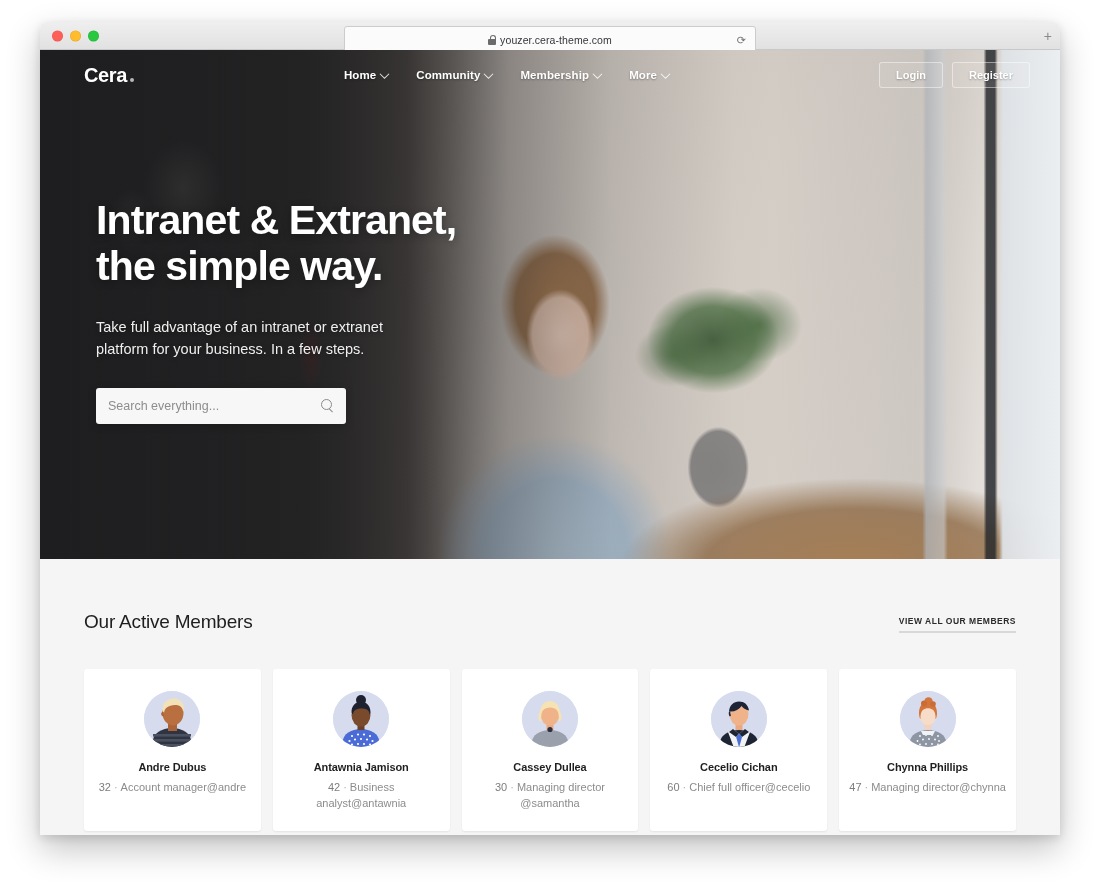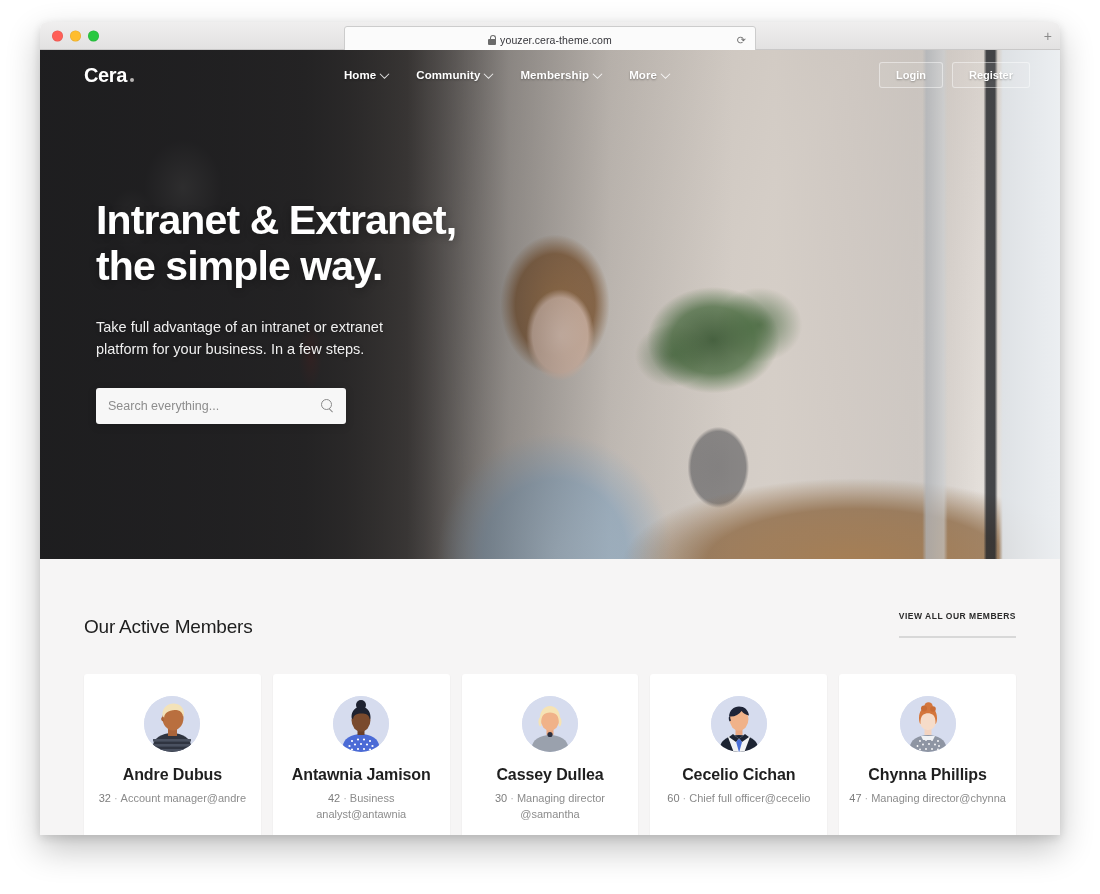--- a/index.html
+++ b/index.html
@@ -282,21 +282,21 @@
     color: #1e1e1e;
     font-weight: normal;
     letter-spacing: -0.2px;
   }
   .view-all {
     font-size: 8.5px;
     font-weight: bold;
     letter-spacing: .5px;
     color: #2b2b2b;
     border-bottom: 2px solid #d8d8d8;
-    padding-bottom: 15px;
+    padding-bottom: 5px;
     cursor: pointer;
     text-transform: uppercase;
   }
 
   .members-grid {
     display: grid;
     grid-template-columns: repeat(5, 1fr);
     gap: 12px;
   }
   .member-card {
@@ -311,21 +311,21 @@
   .avatar {
     width: 56px; height: 56px;
     border-radius: 50%;
     margin: 0 auto 14px;
     overflow: hidden;
     background: #d6dcee;
     position: relative;
   }
   .avatar svg { display: block; width: 100%; height: 100%; }
   .member-name {
-    font-size: 16px;
+    font-size: 11px;
     color: #1f1f1f;
     font-weight: bold;
     margin-bottom: 7px;
     letter-spacing: -0.1px;
   }
   .member-meta {
     font-size: 11px;
     color: #8c8c8c;
     line-height: 1.42;
   }

